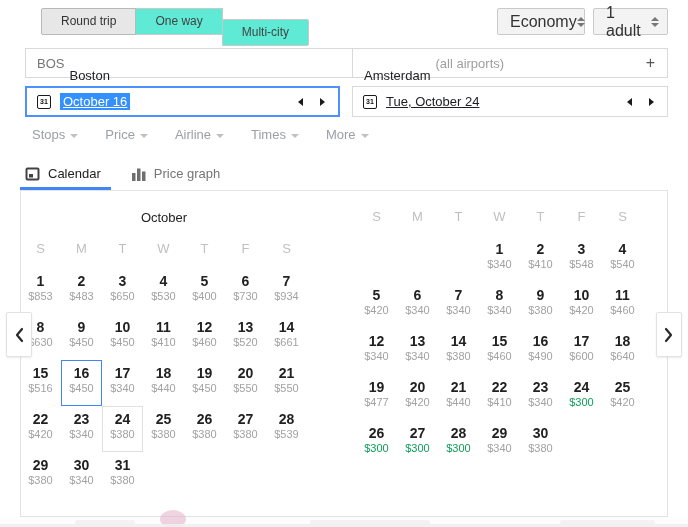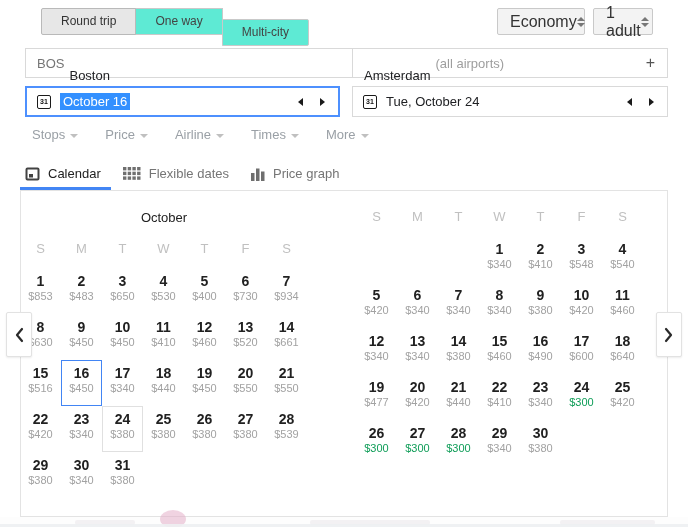--- a/index.html
+++ b/index.html
@@ -18,21 +18,21 @@
   .trip-tab:last-child { border-radius:0 2px 2px 0;margin-top:11px; }
   .trip-tab.selected { background:#e7e7e7; border-color:#b9b9b9; position:relative; z-index:2; color:#333; }
 
   
   .selector {
     position:absolute; top:8px; height:27px; background:#f3f3f3; border:1px solid #c9c9c9;
     border-radius:2px; display:flex; align-items:center; justify-content:space-between;
     padding:0 8px 0 12px; font-size:16px; color:#333; cursor:pointer;
   }
   #cabin-selector { left:497px; width:88px; }
-  #passenger-selector { left:593px; width:60px; }
+  #passenger-selector { left:593px; width:75px; }
   .spinner { display:flex; flex-direction:column; gap:2px; align-items:center; }
   .tri-up   { width:0; height:0; border-left:4px solid transparent; border-right:4px solid transparent; border-bottom:4px solid #777; }
   .tri-down { width:0; height:0; border-left:4px solid transparent; border-right:4px solid transparent; border-top:4px solid #777; }
 
   
   .field {
     position:absolute; height:30px; border:1px solid #d9d9d9; background:#fff;
     display:flex; align-items:center; font-size:13px; cursor:text;
   }
   #origin-field { left:25px; top:48px; width:368px; }
@@ -48,33 +48,33 @@
     position:absolute; top:86px; height:31px; border:1px solid #d9d9d9; background:#fff;
     display:flex; align-items:center; font-size:13px; cursor:text;
   }
   #departure-field { left:25px; width:315px; border:2px solid #4d90fe; }
   #return-field { left:352px; width:316px; }
   .cal-ico {
     width:14px; height:14px; border:1px solid #1a1a1a; border-radius:2px; flex:0 0 auto;
     font-size:7px; font-weight:bold; color:#111; display:flex; align-items:center; justify-content:center;
     margin:0 9px 0 10px;
   }
-  .date-val { color:#202124; }
+  .date-val { color:#202124;text-decoration:underline; }
   .date-val.selected-text { background:#3390ff; color:#fff; padding:1px 3px; }
   .day-arrows { margin-left:auto; display:flex; align-items:center; gap:17px; padding-right:13px; }
   .tri-left  { width:0; height:0; border-top:4px solid transparent; border-bottom:4px solid transparent; border-right:5px solid #1a1a1a; cursor:pointer; }
   .tri-right { width:0; height:0; border-top:4px solid transparent; border-bottom:4px solid transparent; border-left:5px solid #1a1a1a; cursor:pointer; }
 
   
   #filters { position:absolute; left:32px; top:127px; display:flex; gap:27px; }
   .filter-item { display:flex; align-items:center; gap:5px; font-size:13px; color:#9aa0a6; cursor:pointer; }
   .caret { width:0; height:0; border-left:4px solid transparent; border-right:4px solid transparent; border-top:4px solid #c0c0c0; margin-top:2px; }
 
   
-  #view-tabs { position:absolute; left:25px; top:157px; height:33px; display:flex; gap:18px; }
+  #view-tabs { position:absolute; left:25px; top:157px; height:33px; display:flex; gap:27px; }
   .vtab { position:relative; display:flex; align-items:center; gap:8px; font-size:13px; color:#757575; cursor:pointer; padding-right:4px; }
   .vtab.active { color:#212121; }
   .vtab.active::after { content:""; position:absolute; left:-5px; right:-6px; bottom:0; height:3px; background:#4285f4; }
   .vtab svg { display:block; }
 
   .tabs-line { position:absolute; left:20px; top:190px; width:648px; height:1px; background:#e3e3e3; }
   .panel-border-l { position:absolute; left:20px; top:190px; width:1px; height:327px; background:#e3e3e3; }
   .panel-border-r { position:absolute; left:667px; top:190px; width:1px; height:327px; background:#e3e3e3; }
   .panel-border-b { position:absolute; left:20px; top:516px; width:648px; height:1px; background:#e3e3e3; }
 
@@ -190,39 +190,20 @@
         <span class="vtab-ico">
           <svg width="15" height="15" viewBox="0 0 15 15">
             <rect x="1.5" y="2.5" width="12" height="11" rx="1" fill="none" stroke="#424242" stroke-width="2"></rect>
             <rect x="4" y="8" width="4" height="3.5" fill="#424242"></rect>
           </svg>
         </span>
         <span>Calendar</span>
       </div>
       <div class="vtab">
         <span class="vtab-ico">
-          <svg width="18" height="13" viewBox="0 0 18 13">
-            <rect x="0" y="0" width="3.4" height="3.4" fill="#6f6f6f"></rect>
-            <rect x="0" y="4.7" width="3.4" height="3.4" fill="#6f6f6f"></rect>
-            <rect x="0" y="9.4" width="3.4" height="3.4" fill="#6f6f6f"></rect>
-            <rect x="4.7" y="0" width="3.4" height="3.4" fill="#6f6f6f"></rect>
-            <rect x="4.7" y="4.7" width="3.4" height="3.4" fill="#6f6f6f"></rect>
-            <rect x="4.7" y="9.4" width="3.4" height="3.4" fill="#6f6f6f"></rect>
-            <rect x="9.4" y="0" width="3.4" height="3.4" fill="#6f6f6f"></rect>
-            <rect x="9.4" y="4.7" width="3.4" height="3.4" fill="#6f6f6f"></rect>
-            <rect x="9.4" y="9.4" width="3.4" height="3.4" fill="#6f6f6f"></rect>
-            <rect x="14.1" y="0" width="3.4" height="3.4" fill="#6f6f6f"></rect>
-            <rect x="14.1" y="4.7" width="3.4" height="3.4" fill="#6f6f6f"></rect>
-            <rect x="14.1" y="9.4" width="3.4" height="3.4" fill="#6f6f6f"></rect>
-          </svg>
-        </span>
-        <span>Flexible dates</span>
-      </div>
-      <div class="vtab">
-        <span class="vtab-ico">
           <svg width="14" height="14" viewBox="0 0 14 14">
             <rect x="0" y="6" width="3.5" height="8" fill="#6f6f6f"></rect>
             <rect x="5" y="1.5" width="3.5" height="12.5" fill="#6f6f6f"></rect>
             <rect x="10" y="4.5" width="3.5" height="9.5" fill="#6f6f6f"></rect>
           </svg>
         </span>
         <span>Price graph</span>
       </div>
     </div>
   <div class="tabs-line"></div>

